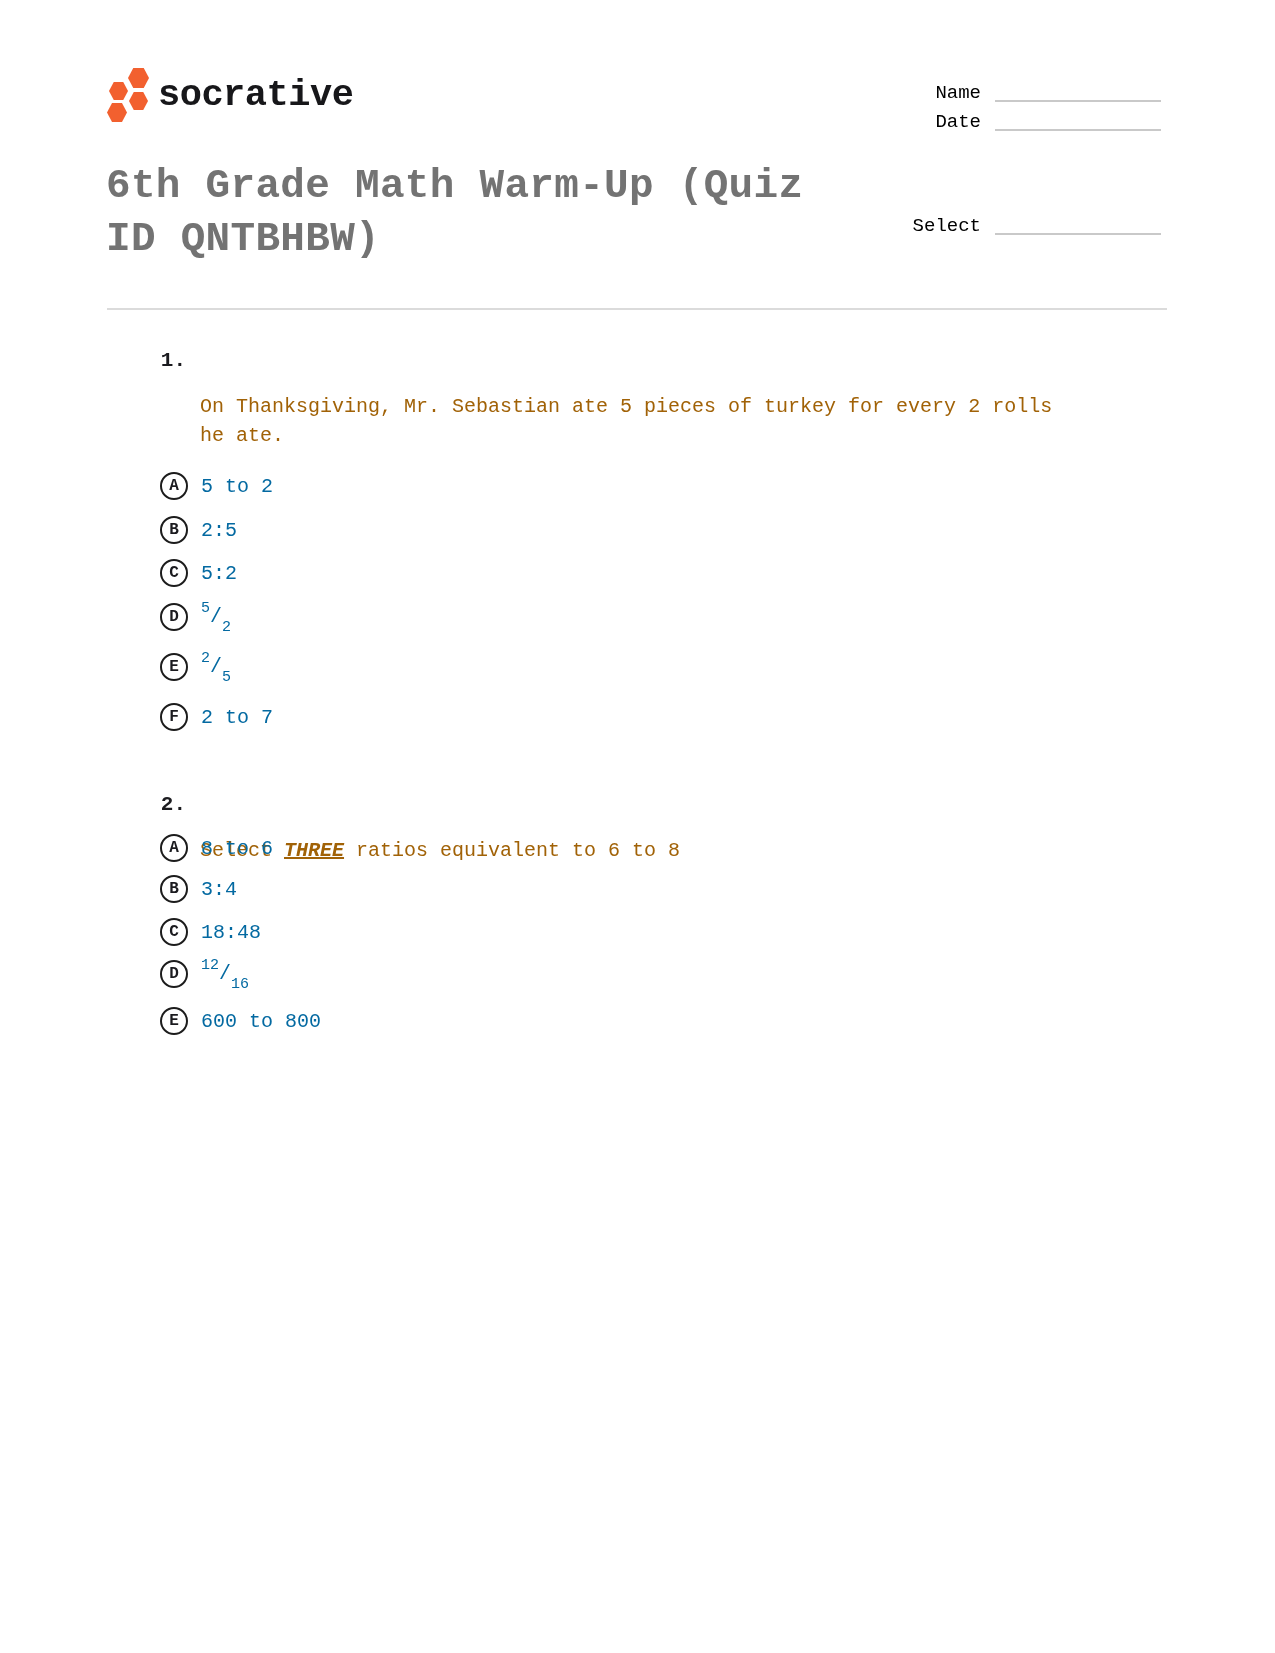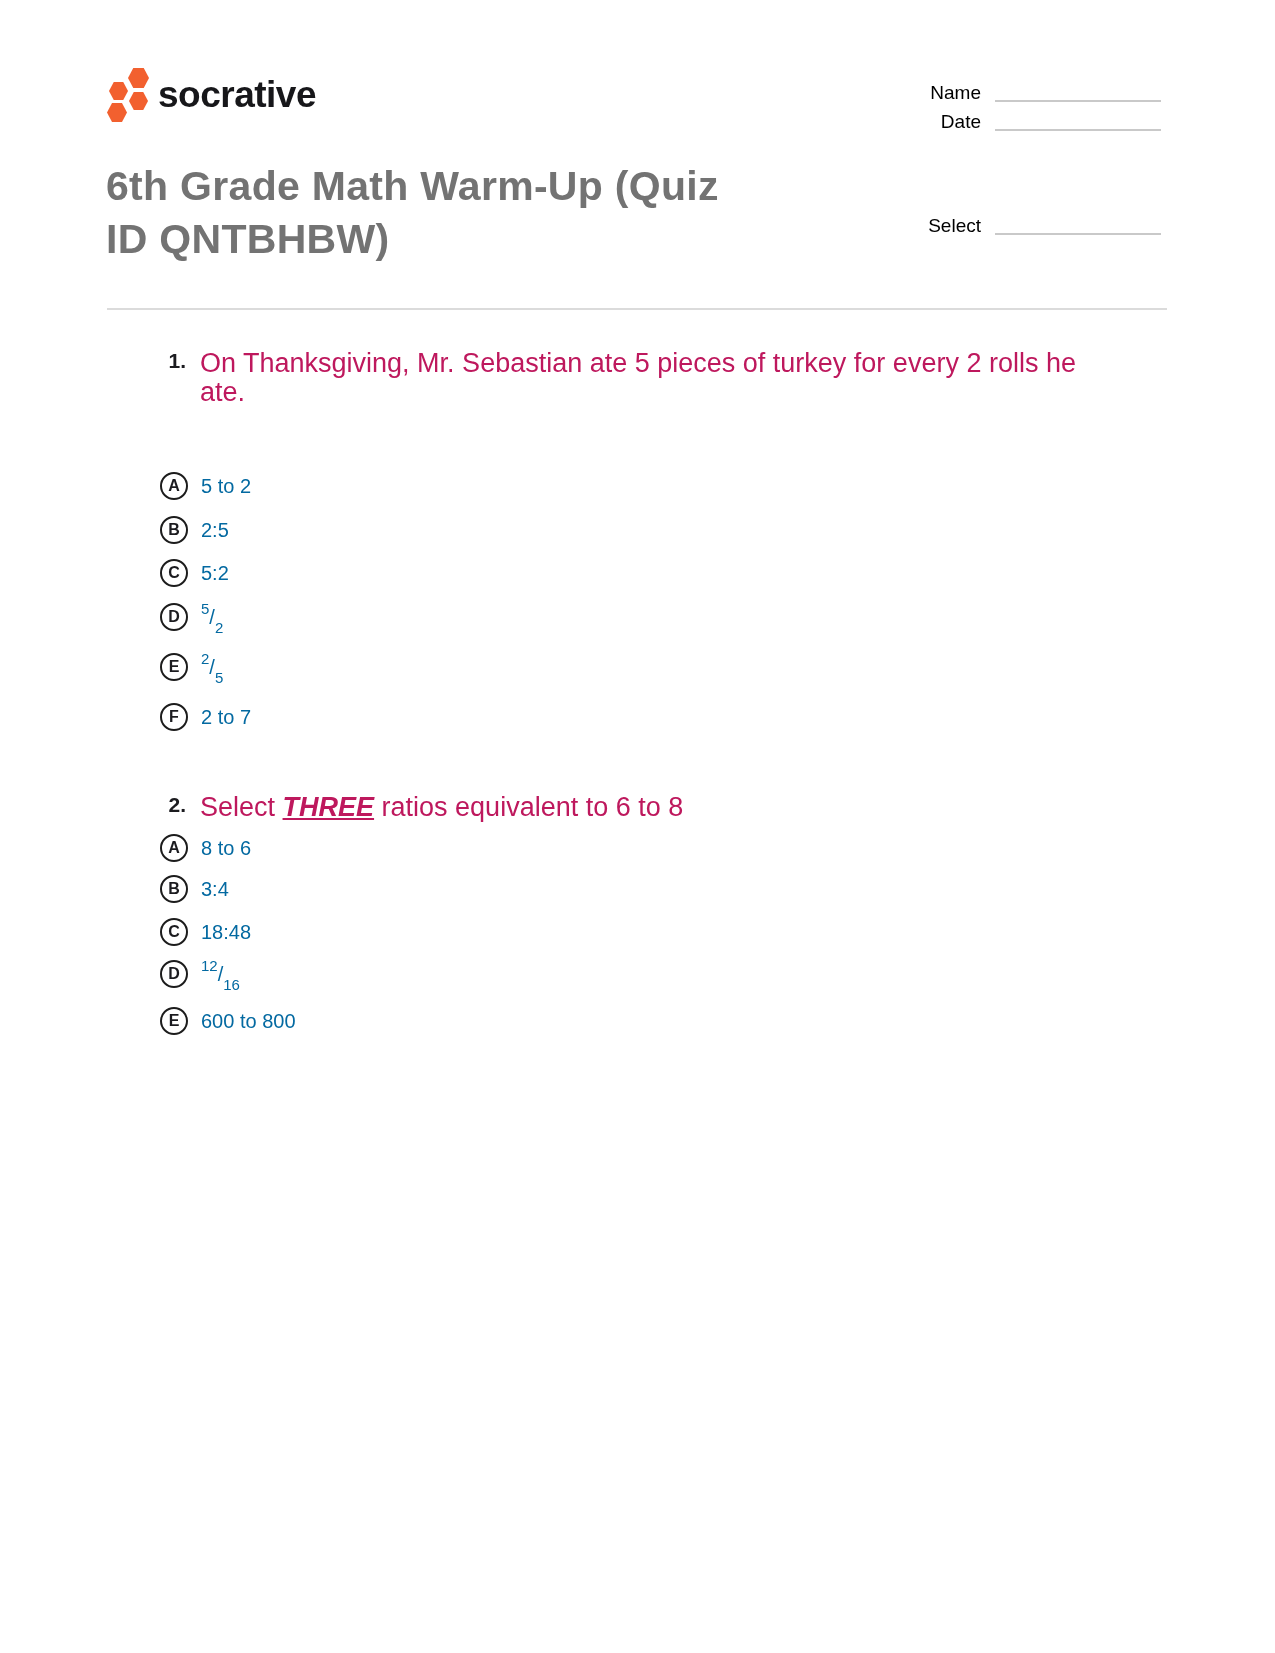--- a/index.html
+++ b/index.html
@@ -1,21 +1,21 @@
 <!DOCTYPE html>
 <html><head>
 <meta charset="utf-8">
 <style>
   html, body { margin: 0; padding: 0; background: #ffffff; }
   .page {
     position: relative;
     width: 1224px;
     height: 1653px;
     background: #ffffff;
-    font-family: Liberation Sans, sans-serif;
+    font-family: Liberation Mono, monospace;
     color: #1f1f23;
     overflow: hidden;
     border-radius: 27px;
   }
 
   
   .logo { position: absolute; left: 100px; top: 66px; width: 260px; height: 62px; }
   .hexes { position: absolute; left: 0; top: 0; width: 52px; height: 60px; }
   .hex {
     position: absolute;
@@ -63,21 +63,21 @@
   
   .q-number {
     position: absolute; width: 46px; text-align: right;
     font-size: 21px; font-weight: 700; color: #1b1b1f;
   }
   .q1-num { left: 140px; top: 349px; }
   .q2-num { left: 140px; top: 793px; }
 
   .q-text {
     position: absolute; left: 200px;
-    font-size: 27px; line-height: 29px; color: #be185d;
+    font-size: 20px; line-height: 29px; color: #a16207; margin-top: 43px;
   }
   .q1-prompt { top: 349px; width: 880px; }
   .q1-select { top: 407px; width: 855px; }
   .q2-select { top: 793px; width: 880px; }
 
   .emph {
     font-weight: 700; font-style: italic; text-decoration: underline;
   }
 
   .opt-row {

